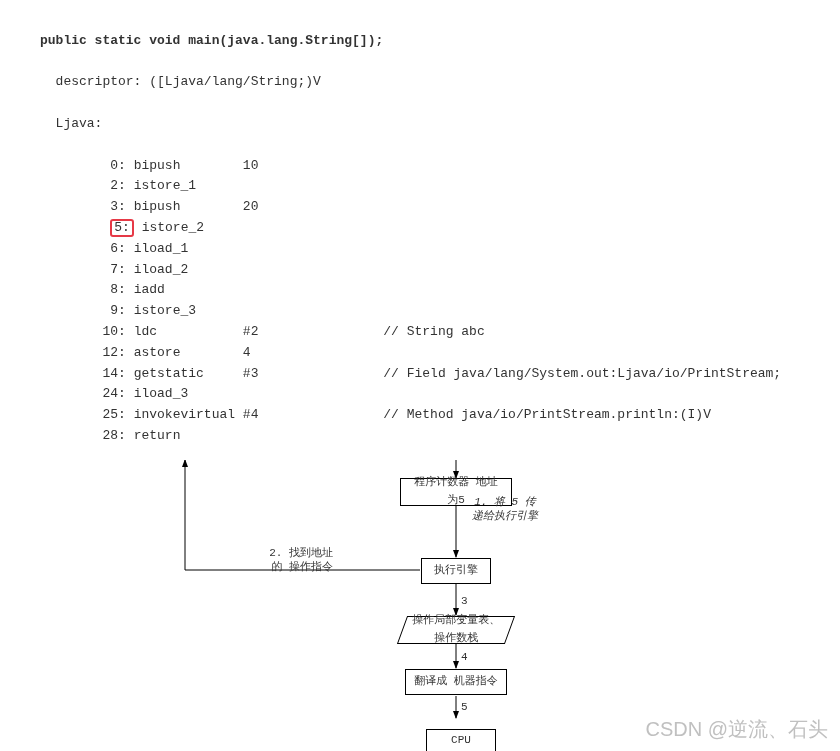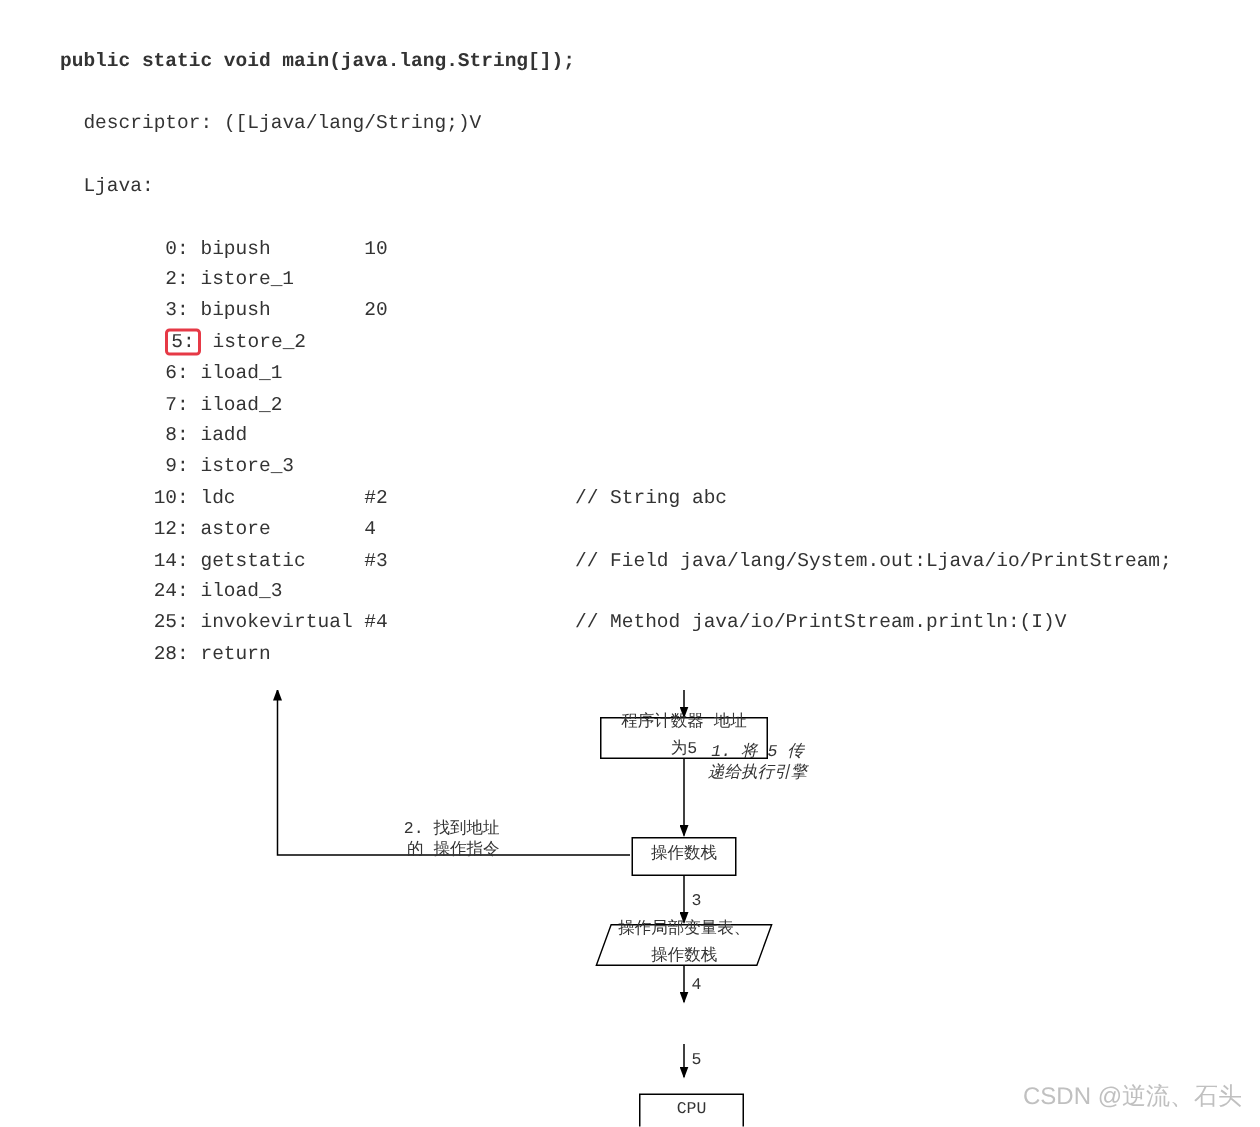--- a/index.html
+++ b/index.html
@@ -60,21 +60,21 @@
   svg.arrows {
     position: absolute;
     top: 0; left: 0;
     width: 840px; height: 280px;
     pointer-events: none;
   }
   .watermark {
     position: absolute;
     bottom: 6px;
     right: 12px;
-    font-size: 16px;
+    font-size: 20px;
     color: #c0c0c0;
     font-family: sans-serif;
   }
 </style>
 </head>
 <body>
 
 <div class="code-block">
 <div class="line"><span class="kw">public static void main(java.lang.String[]);</span></div>
 <div class="line">  <span>descriptor:</span> <span>([Ljava/lang/String;)V</span></div>
@@ -100,32 +100,33 @@
 
     <line x1="456" y1="184" x2="456" y2="208" stroke="#000" stroke-width="1" marker-end="url(#arrowhead)"></line>
 
     <line x1="456" y1="236" x2="456" y2="258" stroke="#000" stroke-width="1" marker-end="url(#arrowhead)"></line>
   </svg>
 
   <div class="node" style="top:18px; left:400px; width:112px; height:28px;">程序计数器 地址为5</div>
 
   <div class="arrow-label" style="top:35px; left:470px; width:70px;font-style:italic;">1. 将 5 传递给执行引擎</div>
 
-  <div class="node" style="top:98px; left:421px; width:70px; height:26px;">操作数栈</div>
+  <div class="node" style="top:98px; left:421px; width:70px; height:26px;">执行引擎</div>
 
   <div class="arrow-label" style="top:86px; left:263px; width:70px;text-align:right;">2. 找到地址的 操作指令</div>
 
   <div class="arrow-label" style="top:134px; left:461px;">3</div>
 
   <div class="node parallelogram" style="top:156px; left:402px; width:108px; height:28px;">
     <span>操作局部变量表、
 操作数栈</span>
   </div>
 
   <div class="arrow-label" style="top:190px; left:461px;">4</div>
 
+  <div class="node" style="top:209px; left:405px; width:102px; height:26px;">翻译成 机器指令</div>
 
   <div class="arrow-label" style="top:240px; left:461px;">5</div>
 
   <div class="node" style="top:269px; left:426px; width:60px; height:24px;">CPU</div>
 </div>
 
 <div class="watermark">CSDN @逆流、石头</div>
 
 </body></html>

